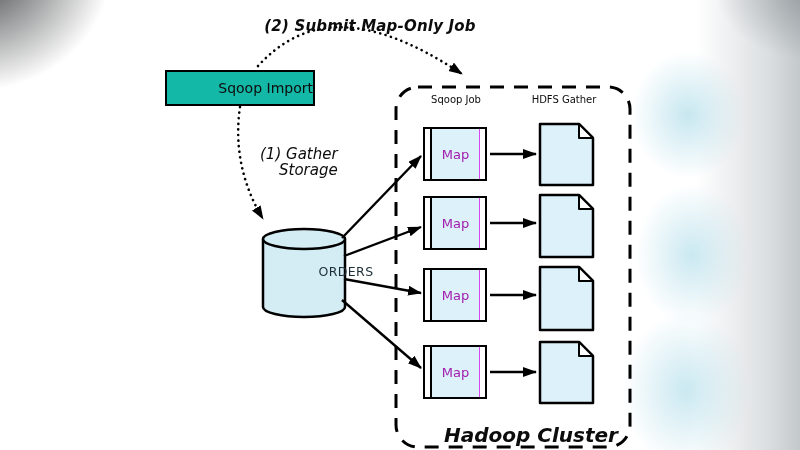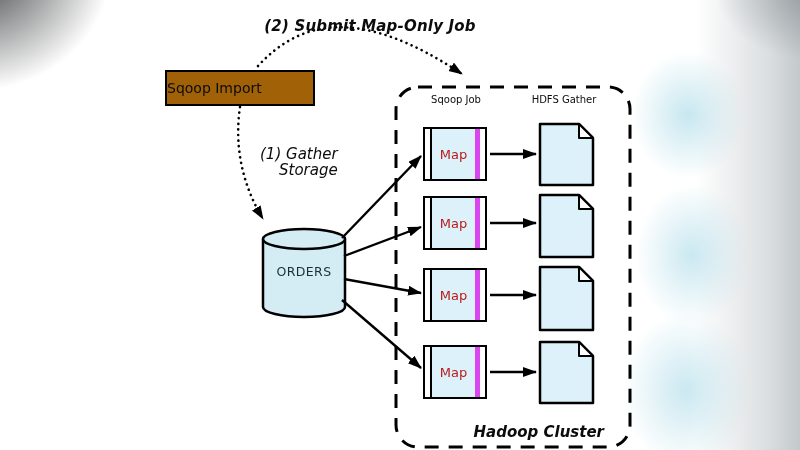--- a/index.html
+++ b/index.html
@@ -19,38 +19,38 @@
       radial-gradient(85px 105px at 686px 390px, rgba(193,228,238,0.85), rgba(193,228,238,0) 75%),
       linear-gradient(to right, rgba(255,255,255,0) 87%, rgba(152,162,167,0.35) 96%, rgba(136,146,152,0.5) 100%),
       #ffffff;
   }
   .art{position:absolute;left:0;top:0;}
   .label{position:absolute;color:#0c0c0c;white-space:nowrap;}
   .title2{font-size:15px;font-style:italic;font-weight:bold;letter-spacing:0.2px;}
   .gather{font-size:15px;font-style:italic;line-height:16px;}
   .gather .l2{padding-left:19px;}
   .colhead{font-size:10px;text-align:center;}
-  .cluster-label{font-size:15px;font-style:italic;font-weight:bold;text-align:right;}
-  .orders{font-size:12.5px;color:#1c2e38;letter-spacing:0.4px;text-align:center;}
+  .cluster-label{font-size:20px;font-style:italic;font-weight:bold;text-align:left;}
+  .orders{font-size:12.5px;color:#1c2e38;letter-spacing:0.4px;text-align:center;padding-left:42px;}
   .sqoop-box{
     position:absolute;left:165px;top:70px;width:150px;height:36px;
-    border:2.5px solid #000;background:#a16207;box-sizing:border-box;
-    display:flex;align-items:center;justify-content:flex-start;
+    border:2.5px solid #000;background:#14b8a6;box-sizing:border-box;
+    display:flex;align-items:center;justify-content:flex-end;
     font-size:14px;color:#0c0c0c;
   }
   .map-box{
     position:absolute;left:423px;width:64px;height:54px;
     border:2.5px solid #000;background:#fff;box-sizing:border-box;
   }
   .map-inner{
     position:absolute;top:0;bottom:0;left:5px;right:5px;
-    border-left:2px solid #000;border-right:5px solid #d946ef;
+    border-left:2px solid #000;border-right:1px solid #d946ef;
     background:#dcf1fa;
     display:flex;align-items:center;justify-content:center;
-    font-size:13px;color:#b91c1c;
+    font-size:13px;color:#a21caf;
   }
 </style>
 </head>
 <body>
 
 <div class="stage">
   <div class="backdrop"></div>
 
   <svg class="art" width="800" height="450" viewBox="0 0 800 450">
     <defs>

